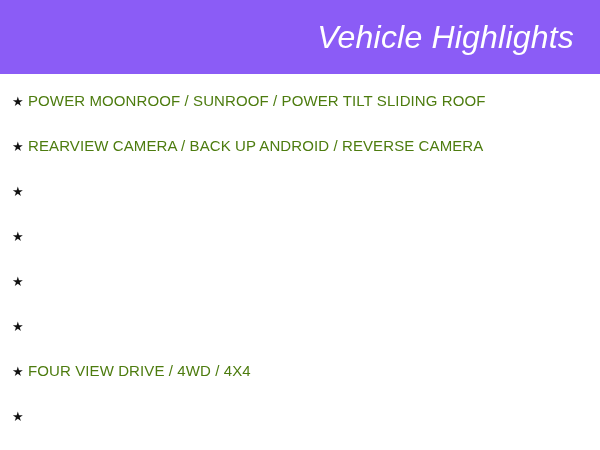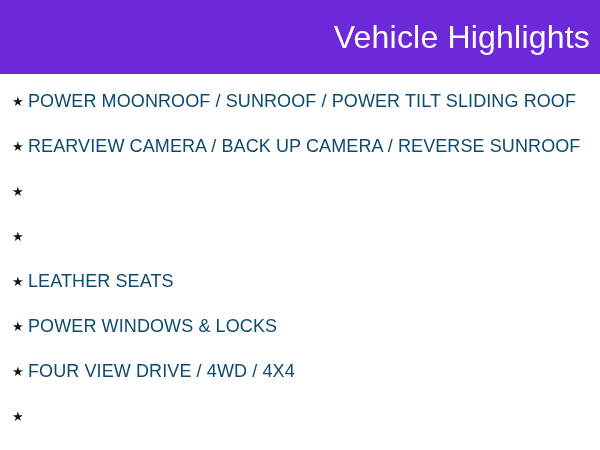--- a/index.html
+++ b/index.html
@@ -16,26 +16,27 @@
   .page {
     position: relative;
     width: 600px;
     height: 450px;
     background: #ffffff;
     box-sizing: border-box;
   }
   .header-bar {
     width: 100%;
     height: 74px;
-    background: #6d28d9;
+    background: #8b5cf6;
     display: flex;
     align-items: center;
     justify-content: flex-end;
     box-sizing: border-box;
-    padding-right: 10px;
+    padding-right: 26px;
+    font-style: italic;
   }
   .header-title {
     color: #ffffff;
     font-size: 32px;
     font-weight: 400;
     letter-spacing: 0.2px;
     line-height: 1;
     white-space: nowrap;
   }
   .highlights {
@@ -53,23 +54,23 @@
     flex: 0 0 auto;
     width: 16px;
     font-size: 13px;
     line-height: 22px;
     color: #111111;
     text-align: left;
     padding-top: 1px;
   }
   .highlight-text {
     flex: 1 1 auto;
-    font-size: 18px;
+    font-size: 15px;
     line-height: 22px;
-    color: #0c4a6e;
+    color: #4d7c0f;
     letter-spacing: 0.1px;
     white-space: nowrap;
   }
 </style>
 </head>
 <body>
 
 <div class="page">
 
   <div class="header-bar">
@@ -78,39 +79,37 @@
 
   <ul class="highlights">
 
     <li class="highlight-item">
       <span class="bullet-star">★</span>
       <span class="highlight-text">POWER MOONROOF / SUNROOF / POWER TILT SLIDING ROOF</span>
     </li>
 
     <li class="highlight-item">
       <span class="bullet-star">★</span>
-      <span class="highlight-text">REARVIEW CAMERA / BACK UP CAMERA / REVERSE SUNROOF</span>
+      <span class="highlight-text">REARVIEW CAMERA / BACK UP ANDROID / REVERSE CAMERA</span>
     </li>
 
     <li class="highlight-item">
       <span class="bullet-star">★</span>
     </li>
 
     <li class="highlight-item">
       <span class="bullet-star">★</span>
     </li>
 
     <li class="highlight-item">
       <span class="bullet-star">★</span>
-      <span class="highlight-text">LEATHER SEATS</span>
     </li>
 
     <li class="highlight-item">
       <span class="bullet-star">★</span>
-      <span class="highlight-text">POWER WINDOWS &amp; LOCKS</span>
     </li>
 
     <li class="highlight-item">
       <span class="bullet-star">★</span>
       <span class="highlight-text">FOUR VIEW DRIVE / 4WD / 4X4</span>
     </li>
 
     <li class="highlight-item">
       <span class="bullet-star">★</span>
     </li>

